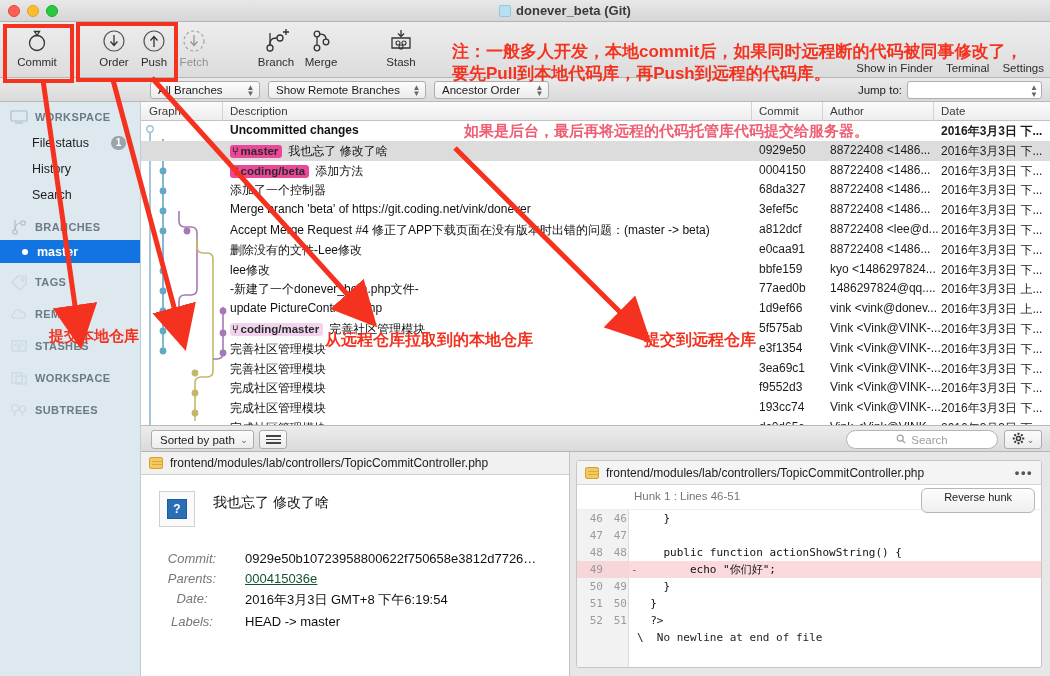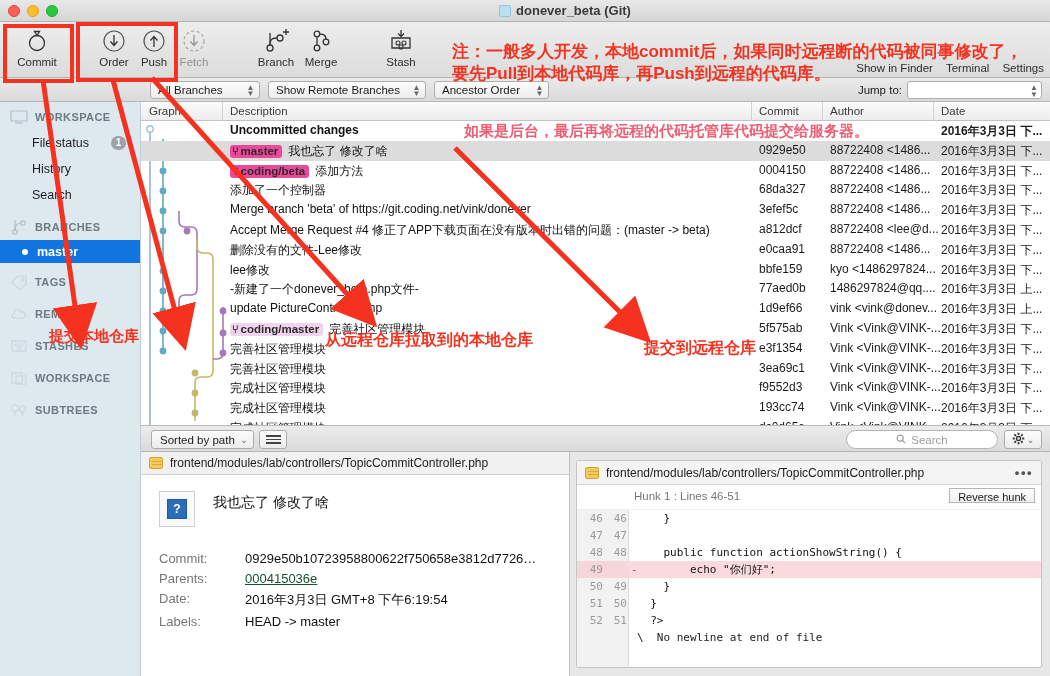--- a/index.html
+++ b/index.html
@@ -174,37 +174,37 @@
   .cdetail { padding:16px 0 0 18px; }
   .cdhead { display:flex; gap:18px; align-items:flex-start; }
   .avatar {
     width:36px; height:36px; border:1px solid #cfcfcf; background:#fafafa;
     display:flex; align-items:center; justify-content:center; flex:none;
   }
   .avatar .inner{width:20px;height:20px;background:#2a6fb5;border:1px solid #1c5b9c;display:flex;align-items:center;justify-content:center;color:#fff;font-size:12px;font-weight:bold;}
   .cdtitle { font-size:14px; color:#111; padding-top:3px; }
   .kvs { margin-top:24px; font-size:13px; }
   .kv { display:flex; margin-bottom:5px; }
-  .kv .k { width:86px; text-align:left; color:#767676; padding-right:20px; flex:none;}
+  .kv .k { width:86px; text-align:center; color:#767676; padding-right:20px; flex:none;font-style:italic;}
   .kv .v { color:#111; }
   .kv .v.link { color:#14532d; text-decoration:underline; }
 
   
   .brpanel { position:absolute; left:570px; top:452px; width:480px; height:224px; background:#e7e7e7; padding:8px 8px 8px 6px; }
   .diffcard { width:466px; height:208px; background:#fff; border:1px solid #c6c6c6; border-radius:3px; overflow:hidden; }
   .diffhead {
     height:24px; background:#f4f4f4; border-bottom:1px solid #d4d4d4;
     display:flex; align-items:center; gap:7px; padding:0 8px; font-size:12px;
   }
   .diffhead .dots { margin-left:auto; letter-spacing:1.5px; color:#555; font-size:13px; font-weight:bold;}
   .hunkbar { height:25px; position:relative; border-bottom:1px solid #eee; background:#fff;}
   .hunkbar .ht { position:absolute; left:57px; top:5px; font-size:11.5px; color:#777; }
   .revbtn {
-    position:absolute; right:6px; top:3px; height:15px; line-height:16px; padding:0 8px;
-    background:linear-gradient(#fdfdfd,#efefef); border:1px solid #b6b6b6; border-radius:0;
+    position:absolute; right:6px; top:3px; height:25px; line-height:16px; padding:0 22px;
+    background:linear-gradient(#fdfdfd,#efefef); border:1px solid #b6b6b6; border-radius:6px;
     font-size:11px;
   }
   .gutter { position:absolute; left:0; top:24px; width:52px; height:184px; background:#f2f2f2; border-right:1px solid #dcdcdc;}
   .dlines { position:absolute; left:52px; top:49px; right:0; font-family:"DejaVu Sans Mono","Liberation Mono",monospace; font-size:11px;}
   .dline { height:17px; line-height:17px; white-space:pre; color:#111; position:relative; padding-left:8px;}
   .dline.del { background:#fadadd; }
   .dline .sign { position:absolute; left:2px; color:#b04a52; }
   .gnums { position:absolute; left:0; top:49px; width:52px; font-family:"DejaVu Sans Mono","Liberation Mono",monospace; font-size:11px; color:#9a9a9a;}
   .gnum { height:17px; line-height:17px; display:flex; }
   .gnum .a { width:26px; text-align:right; }
@@ -743,15 +743,15 @@
     <path d="M152 78 L357 305" stroke="#f4321f" stroke-width="5" fill="none" marker-end="url(#ah)"></path>
 
     <path d="M455 148 L630 322" stroke="#f4321f" stroke-width="5" fill="none" marker-end="url(#ah)"></path>
   </svg>
 
   <div class="anno" style="left:452px; top:40px; font-size:17px;">注：一般多人开发，本地commit后，如果同时远程断的代码被同事修改了，</div>
   <div class="anno" style="left:452px; top:62px; font-size:17px;">要先Pull到本地代码库，再Push到远程的代码库。</div>
   <div class="anno-pink" style="left:464px; top:122px; font-size:15px;">如果是后台，最后再将远程的代码托管库代码提交给服务器。</div>
   <div class="anno" style="left:49px; top:327px; font-size:15px;">提交本地仓库</div>
   <div class="anno" style="left:325px; top:330px; font-size:16px;">从远程仓库拉取到的本地仓库</div>
-  <div class="anno" style="left:644px; top:330px; font-size:16px;margin-top:8px;">提交到远程仓库</div>
+  <div class="anno" style="left:644px; top:330px; font-size:16px;">提交到远程仓库</div>
 
 </div>
 
 </body></html>

